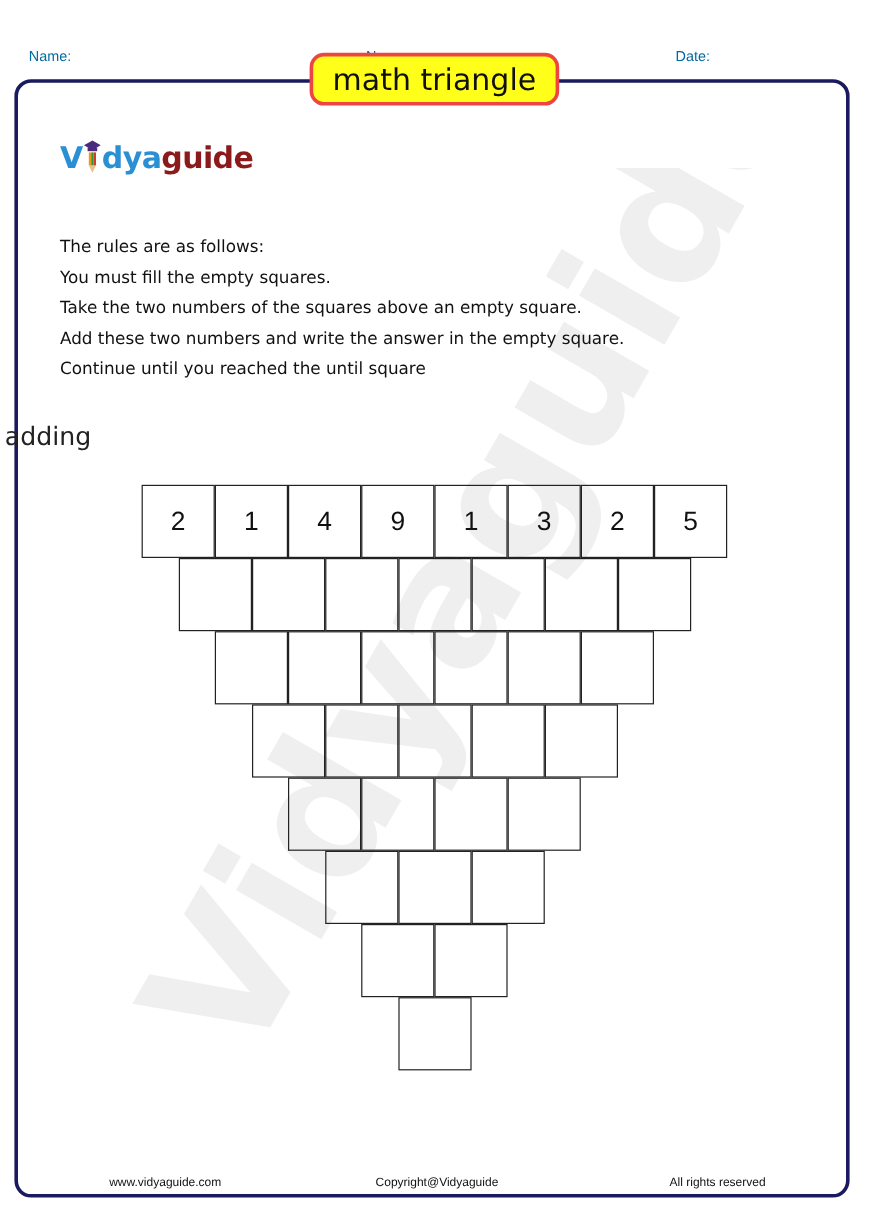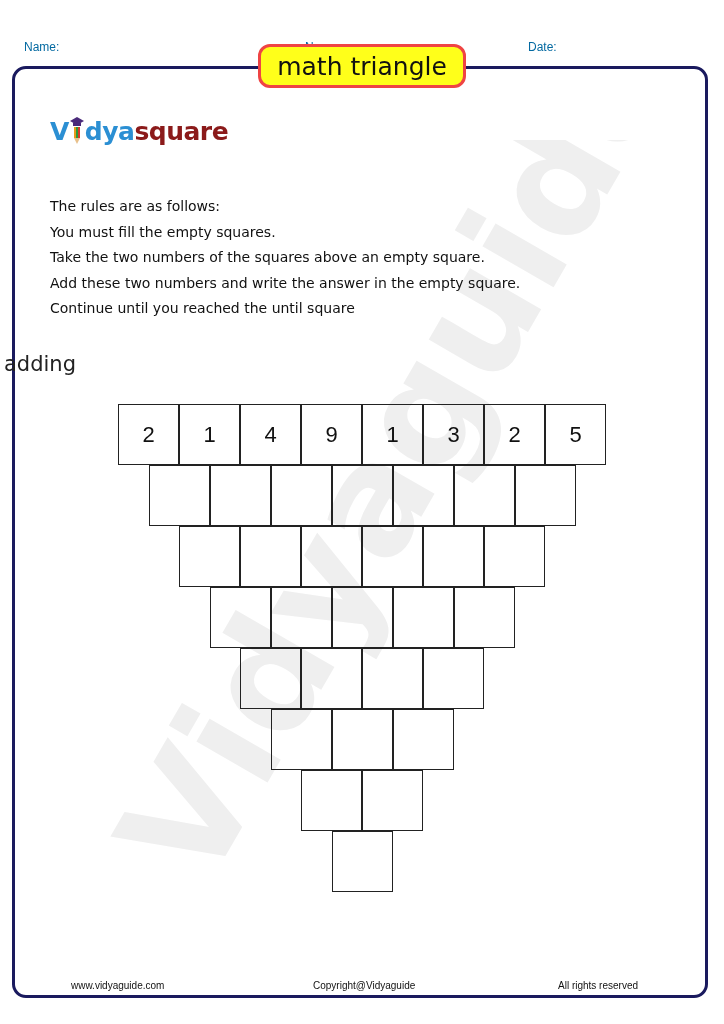--- a/index.html
+++ b/index.html
@@ -45,39 +45,39 @@
 <body>
 
 <svg class="watermark" viewBox="0 0 700 900">
   <g transform="translate(330 420) rotate(-60)" fill="#efefef">
     <text x="-360" y="40" font-family="DejaVu Sans, sans-serif" font-weight="bold" font-size="150">Vidyaguide</text>
   </g>
 </svg>
 
 <div class="hdr" style="left:24px;">Name:</div>
 <div class="hdr" style="left:305px;">Name:</div>
-<div class="hdr" style="left:528px;">Date:</div>
+<div class="hdr" style="left:563px;">Date:</div>
 
 <div class="frame"></div>
 <div class="title-box">math triangle</div>
 
 <div class="logo">
   <span class="blue">V</span>
   <span class="pencil">
     <svg width="14" height="30" viewBox="0 0 14 30">
       <polygon points="0,5 7,1 14,5 7,9" fill="#4a2a7a"></polygon>
       <rect x="3" y="7" width="8" height="3" fill="#4a2a7a"></rect>
       <rect x="4" y="11" width="2" height="11" fill="#e89a1a"></rect>
       <rect x="6" y="11" width="2" height="11" fill="#2b9a3a"></rect>
       <rect x="8" y="11" width="2" height="11" fill="#d83a2a"></rect>
       <polygon points="4,22 10,22 7,28" fill="#e8c08a"></polygon>
     </svg>
   </span>
   <span class="blue">dya</span>
-  <span class="red">square</span>
+  <span class="red">guide</span>
 </div>
 
 <div class="rules">
   <div>The rules are as follows:</div>
   <div>You must fill the empty squares.</div>
   <div>Take the two numbers of the squares above an empty square.</div>
   <div>Add these two numbers and write the answer in the empty square.</div>
   <div>Continue until you reached the until square</div>
 </div>
 
@@ -115,15 +115,15 @@
     <div class="cell" style="left: 362px; top: 648px;"></div>
     <div class="cell" style="left: 423px; top: 648px;"></div>
     <div class="cell" style="left: 270.5px; top: 709px;"></div>
     <div class="cell" style="left: 331.5px; top: 709px;"></div>
     <div class="cell" style="left: 392.5px; top: 709px;"></div>
     <div class="cell" style="left: 301px; top: 770px;"></div>
     <div class="cell" style="left: 362px; top: 770px;"></div>
     <div class="cell" style="left: 331.5px; top: 831px;"></div>
   </div>
 
-<div class="footer" style="left:71px;">www.vidyaguide.com</div>
+<div class="footer" style="left:91px;">www.vidyaguide.com</div>
 <div class="footer" style="left:313px;">Copyright@Vidyaguide</div>
 <div class="footer" style="left:558px;">All rights reserved</div>
 
 </body></html>

